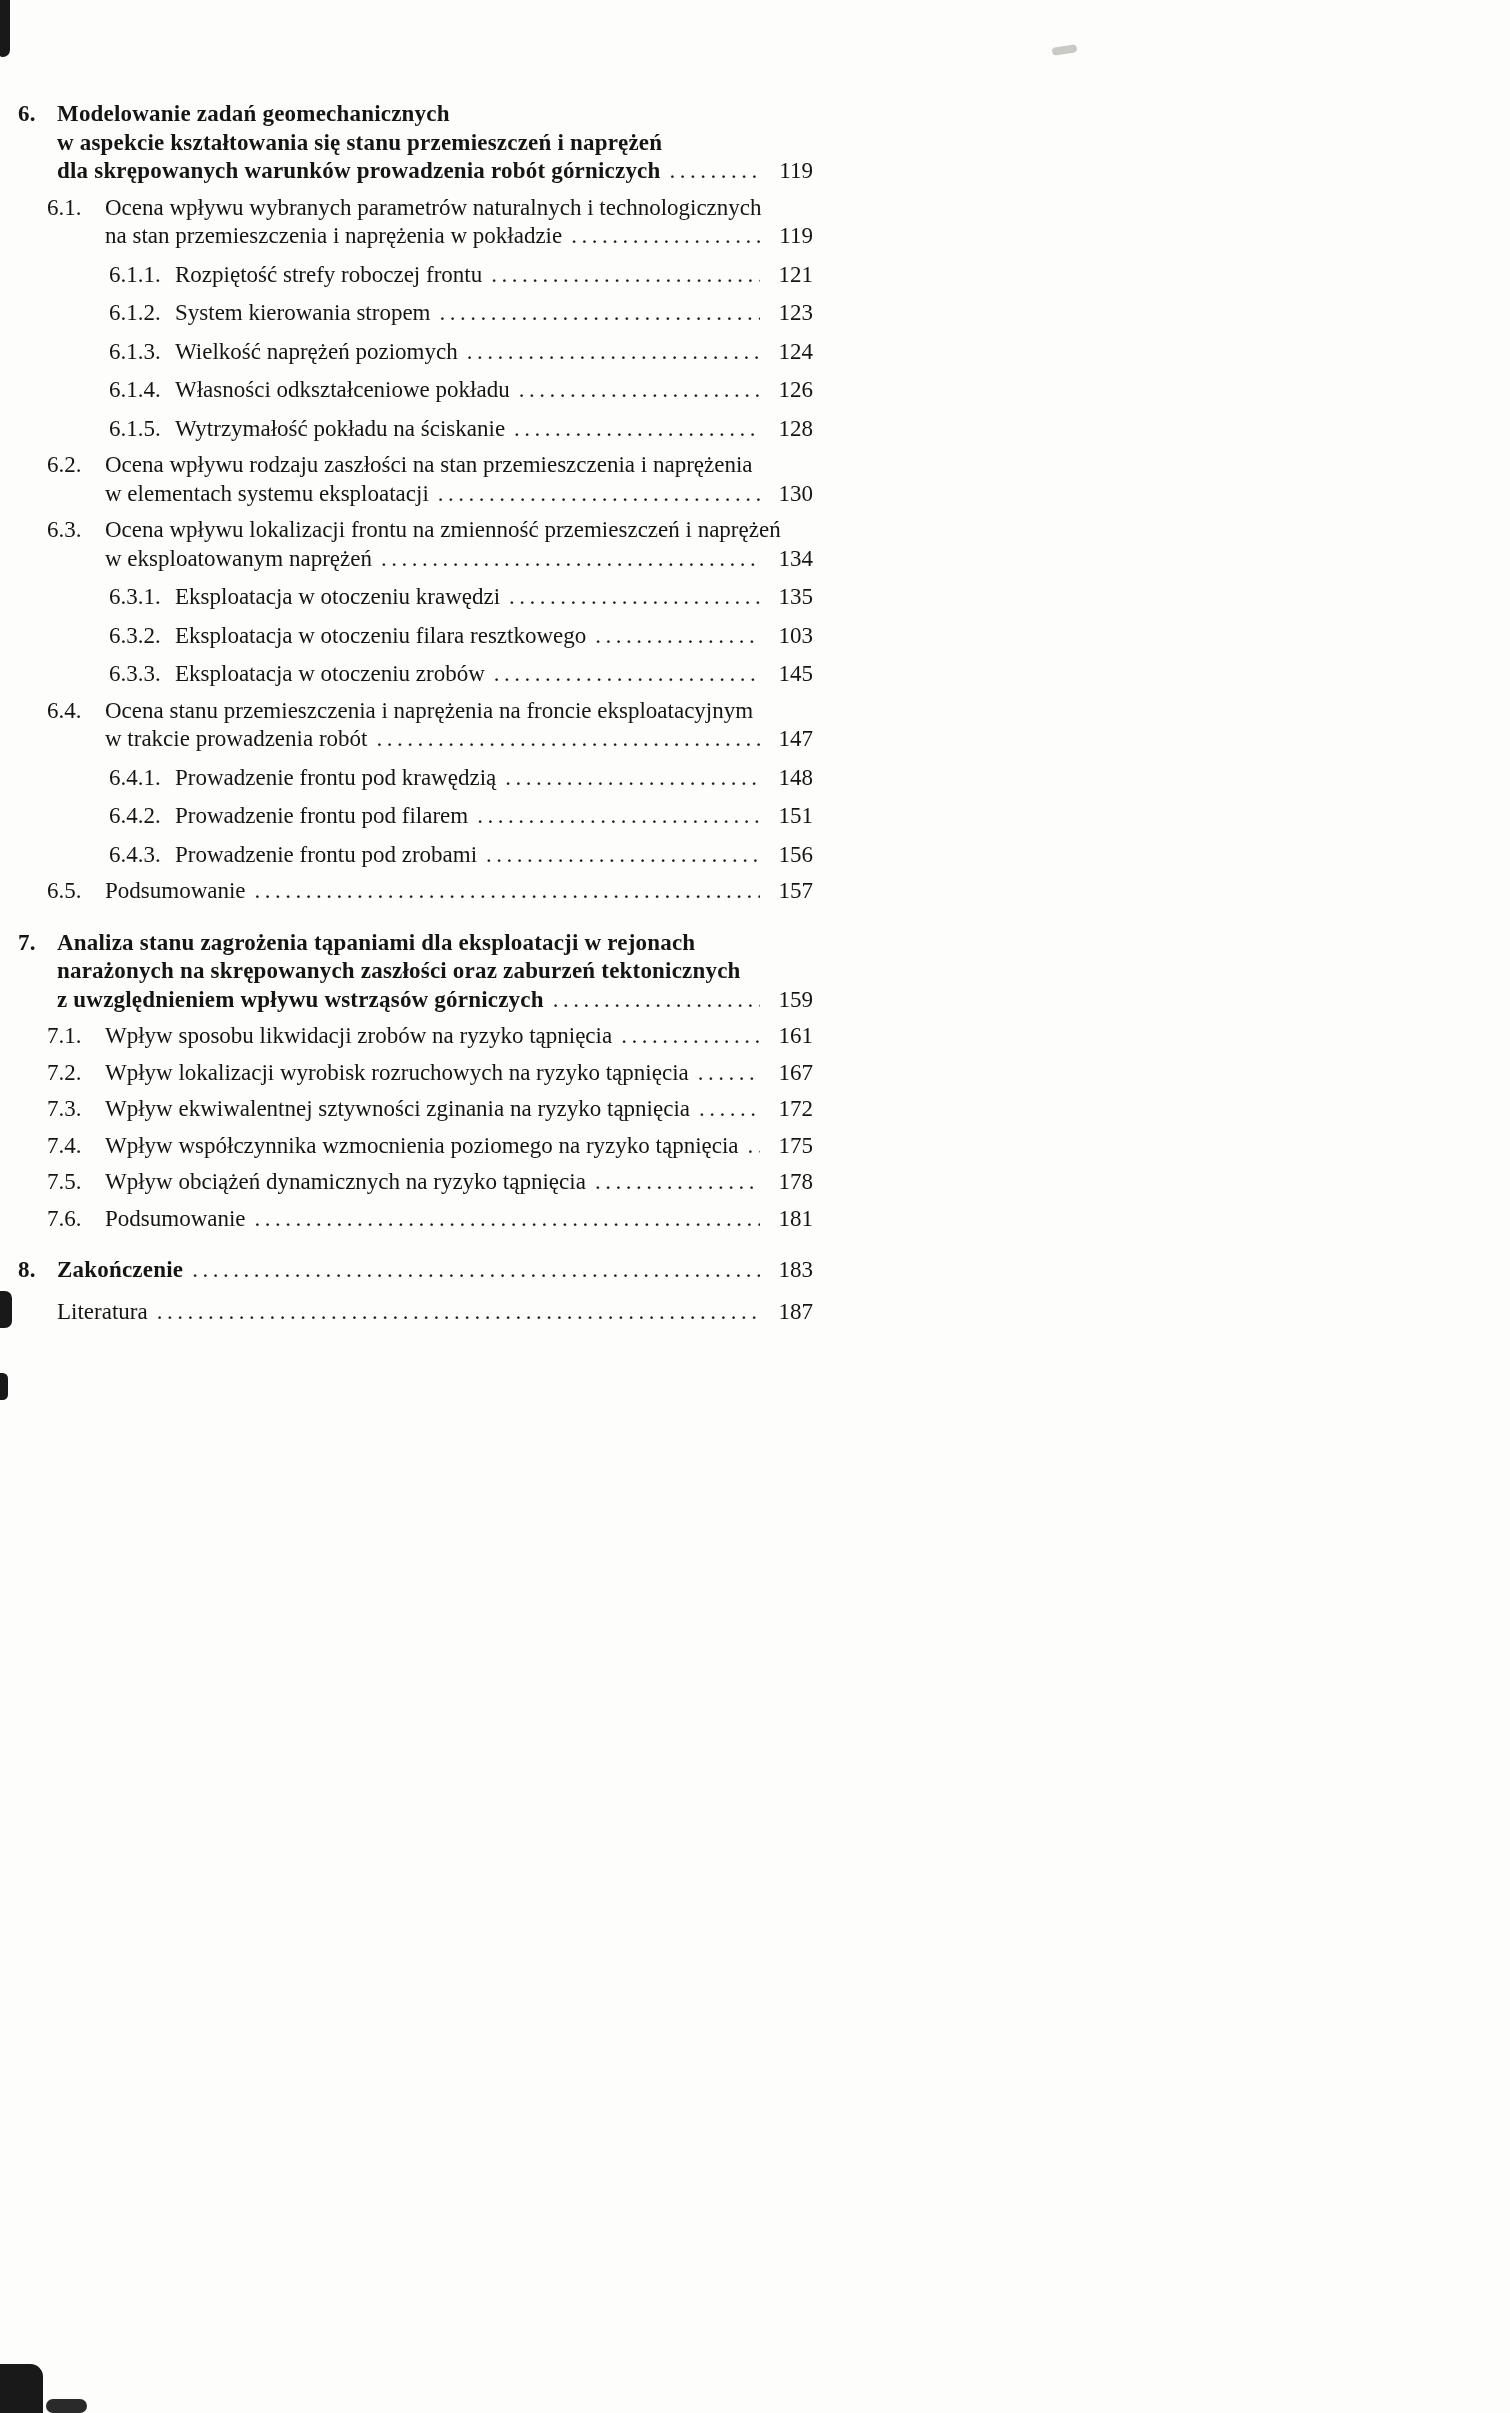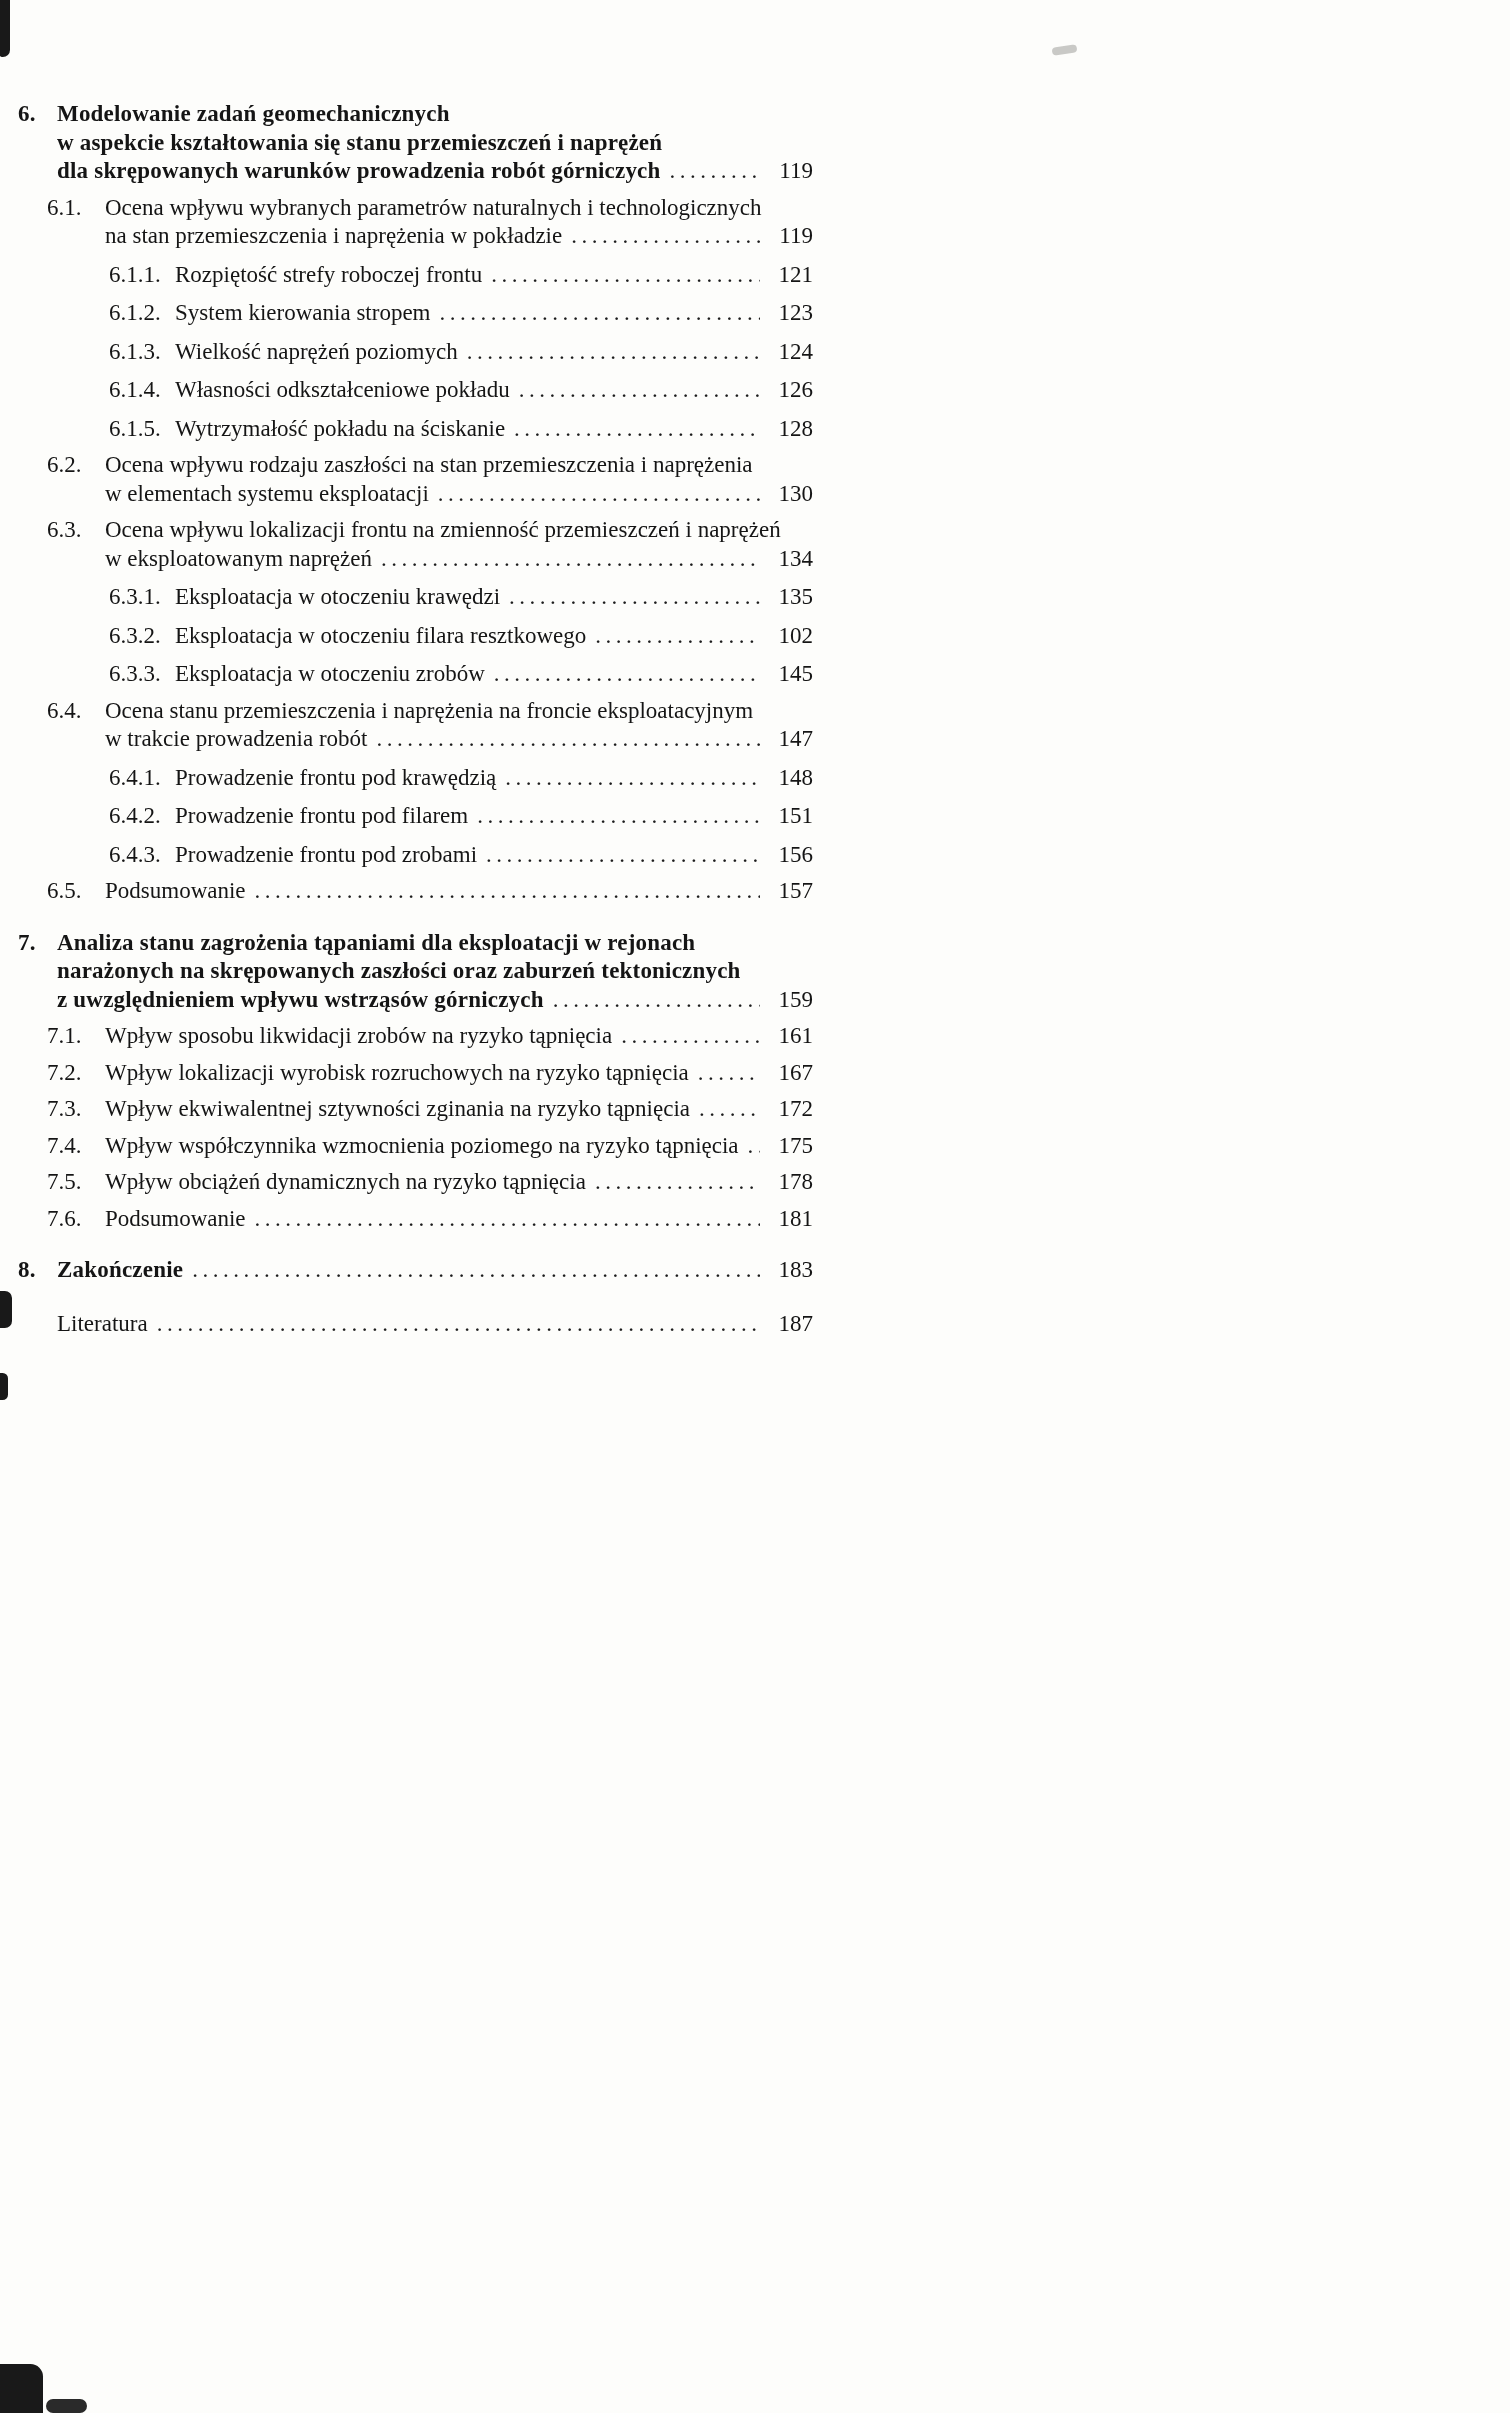--- a/index.html
+++ b/index.html
@@ -34,21 +34,21 @@
 
   
   .level2 { padding-left: 87px; margin-top: 8px; }
   .level2 > .num { left: 29px; }
 
   
   .level3 { padding-left: 157px; margin-top: 10px; }
   .level3 > .num { left: 91px; }
 
   
-  .level0 { padding-left: 39px; margin-top: 25px; }
+  .level0 { padding-left: 39px; margin-top: 13px; }
 
   .toc > .entry:first-child { margin-top: 0; }
 
   .row { display: flex; align-items: baseline; }
   .text { white-space: nowrap; }
 
   .dots {
     flex: 1 1 auto;
     min-width: 0;
     overflow: hidden;
@@ -184,21 +184,21 @@
           <span class="text">Eksploatacja w otoczeniu krawędzi</span>
           <span class="dots"></span>
           <span class="pg">135</span>
         </div>
       </div>
       <div class="entry level3">
         <span class="num">6.3.2.</span>
         <div class="row last">
           <span class="text">Eksploatacja w otoczeniu filara resztkowego</span>
           <span class="dots"></span>
-          <span class="pg">102</span>
+          <span class="pg">103</span>
         </div>
       </div>
       <div class="entry level3">
         <span class="num">6.3.3.</span>
         <div class="row last">
           <span class="text">Eksploatacja w otoczeniu zrobów</span>
           <span class="dots"></span>
           <span class="pg">145</span>
         </div>
       </div>

